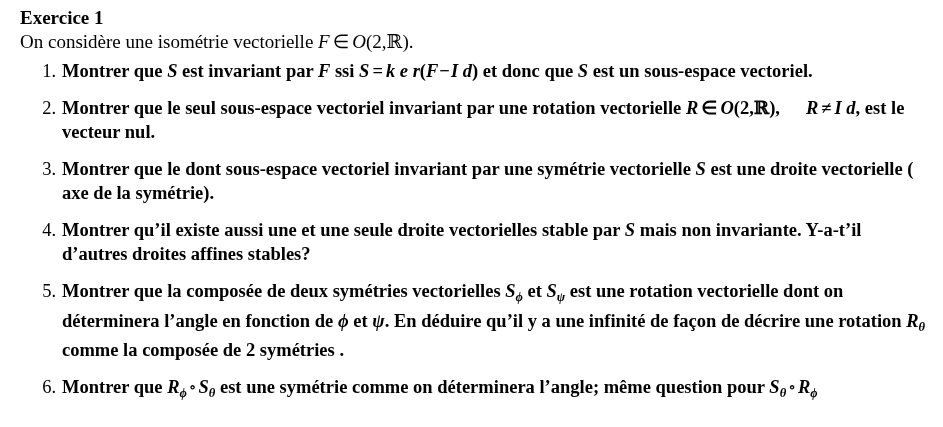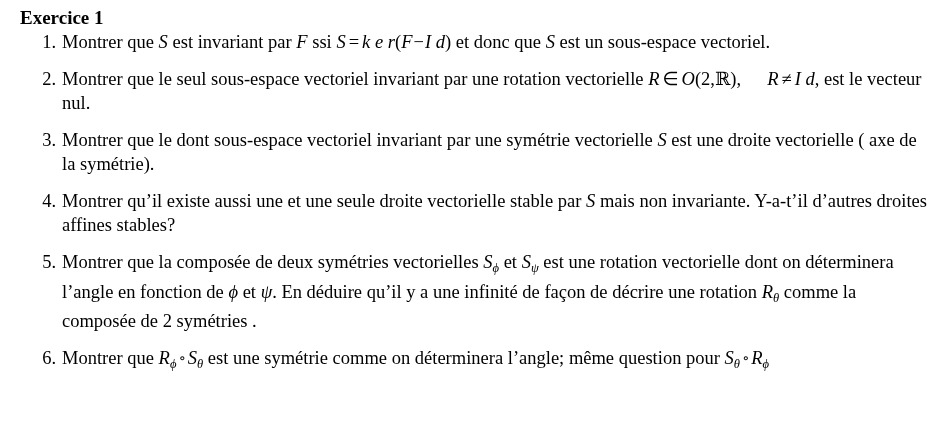--- a/index.html
+++ b/index.html
@@ -49,20 +49,21 @@
   ol.qlist > li .num {
     position: absolute;
     left: 8px;
     top: 0;
     width: 28px;
     text-align: right;
     font-size: 18.5px;
   }
   ol.qlist > li .body {
     display: block;
+    font-weight: bold;
   }
   .mi {
     font-style: italic;
     font-family: "Liberation Serif", serif;
   }
   .mr {
     font-style: normal;
   }
   .bb {
     font-family: "DejaVu Serif", serif;
@@ -90,41 +91,42 @@
     padding: 0 2px;
   }
 </style>
 </head>
 <body>
 
 <div class="page">
 
   <h1 class="ex-title">Exercice 1</h1>
 
+  <p class="intro"><span>On considère une isométrie vectorielle </span><span class="mi">F</span><span class="wide mr">∈</span><span class="mi">O</span><span class="mr">(2,</span><span class="bb">ℝ</span><span class="mr">).</span></p>
 
   <ol class="qlist">
 
     <li>
       <span class="num">1.</span>
       <span class="body"><span>Montrer que </span><span class="mi">S</span><span> est invariant par </span><span class="mi">F</span><span> ssi </span><span class="mi">S</span><span class="wide mr">=</span><span class="mi">k e r</span><span class="mr">(</span><span class="mi">F</span><span class="op mr">−</span><span class="mi">I d</span><span class="mr">)</span><span> et donc que </span><span class="mi">S</span><span> est un sous-espace vectoriel.</span></span>
     </li>
 
     <li>
       <span class="num">2.</span>
       <span class="body"><span>Montrer que le seul sous-espace vectoriel invariant par une rotation vectorielle </span><span class="mi">R</span><span class="wide mr">∈</span><span class="mi">O</span><span class="mr">(2,</span><span class="bb">ℝ</span><span class="mr">),</span><span class="gap"></span><span class="mi">R</span><span class="wide mr">≠</span><span class="mi">I d</span><span>, est le vecteur nul.</span></span>
     </li>
 
     <li>
       <span class="num">3.</span>
       <span class="body"><span>Montrer que le dont sous-espace vectoriel invariant par une symétrie vectorielle </span><span class="mi">S</span><span> est une droite vectorielle ( axe de la symétrie).</span></span>
     </li>
 
     <li>
       <span class="num">4.</span>
-      <span class="body"><span>Montrer qu’il existe aussi une et une seule droite vectorielle stable par </span><span class="mi">S</span><span> mais non invariante. Y-a-t’il d’autres droites affines stables?</span></span>
+      <span class="body"><span>Montrer qu’il existe aussi une et une seule droite vectorielles stable par </span><span class="mi">S</span><span> mais non invariante. Y-a-t’il d’autres droites affines stables?</span></span>
     </li>
 
     <li>
       <span class="num">5.</span>
       <span class="body"><span>Montrer que la composée de deux symétries vectorielles </span><span class="mi">S</span><span class="sub">ϕ</span><span> et </span><span class="mi">S</span><span class="sub">ψ</span><span> est une rotation vectorielle dont on déterminera l’angle en fonction de </span><span class="mi">ϕ</span><span> et </span><span class="mi">ψ</span><span>. En déduire qu’il y a une infinité de façon de décrire une rotation </span><span class="mi">R</span><span class="sub">θ</span><span> comme la composée de 2 symétries .</span></span>
     </li>
 
     <li>
       <span class="num">6.</span>
       <span class="body"><span>Montrer que </span><span class="mi">R</span><span class="sub">ϕ</span><span class="circ">∘</span><span class="mi">S</span><span class="sub">θ</span><span> est une symétrie comme on déterminera l’angle; même question pour </span><span class="mi">S</span><span class="sub">θ</span><span class="circ">∘</span><span class="mi">R</span><span class="sub">ϕ</span></span>

